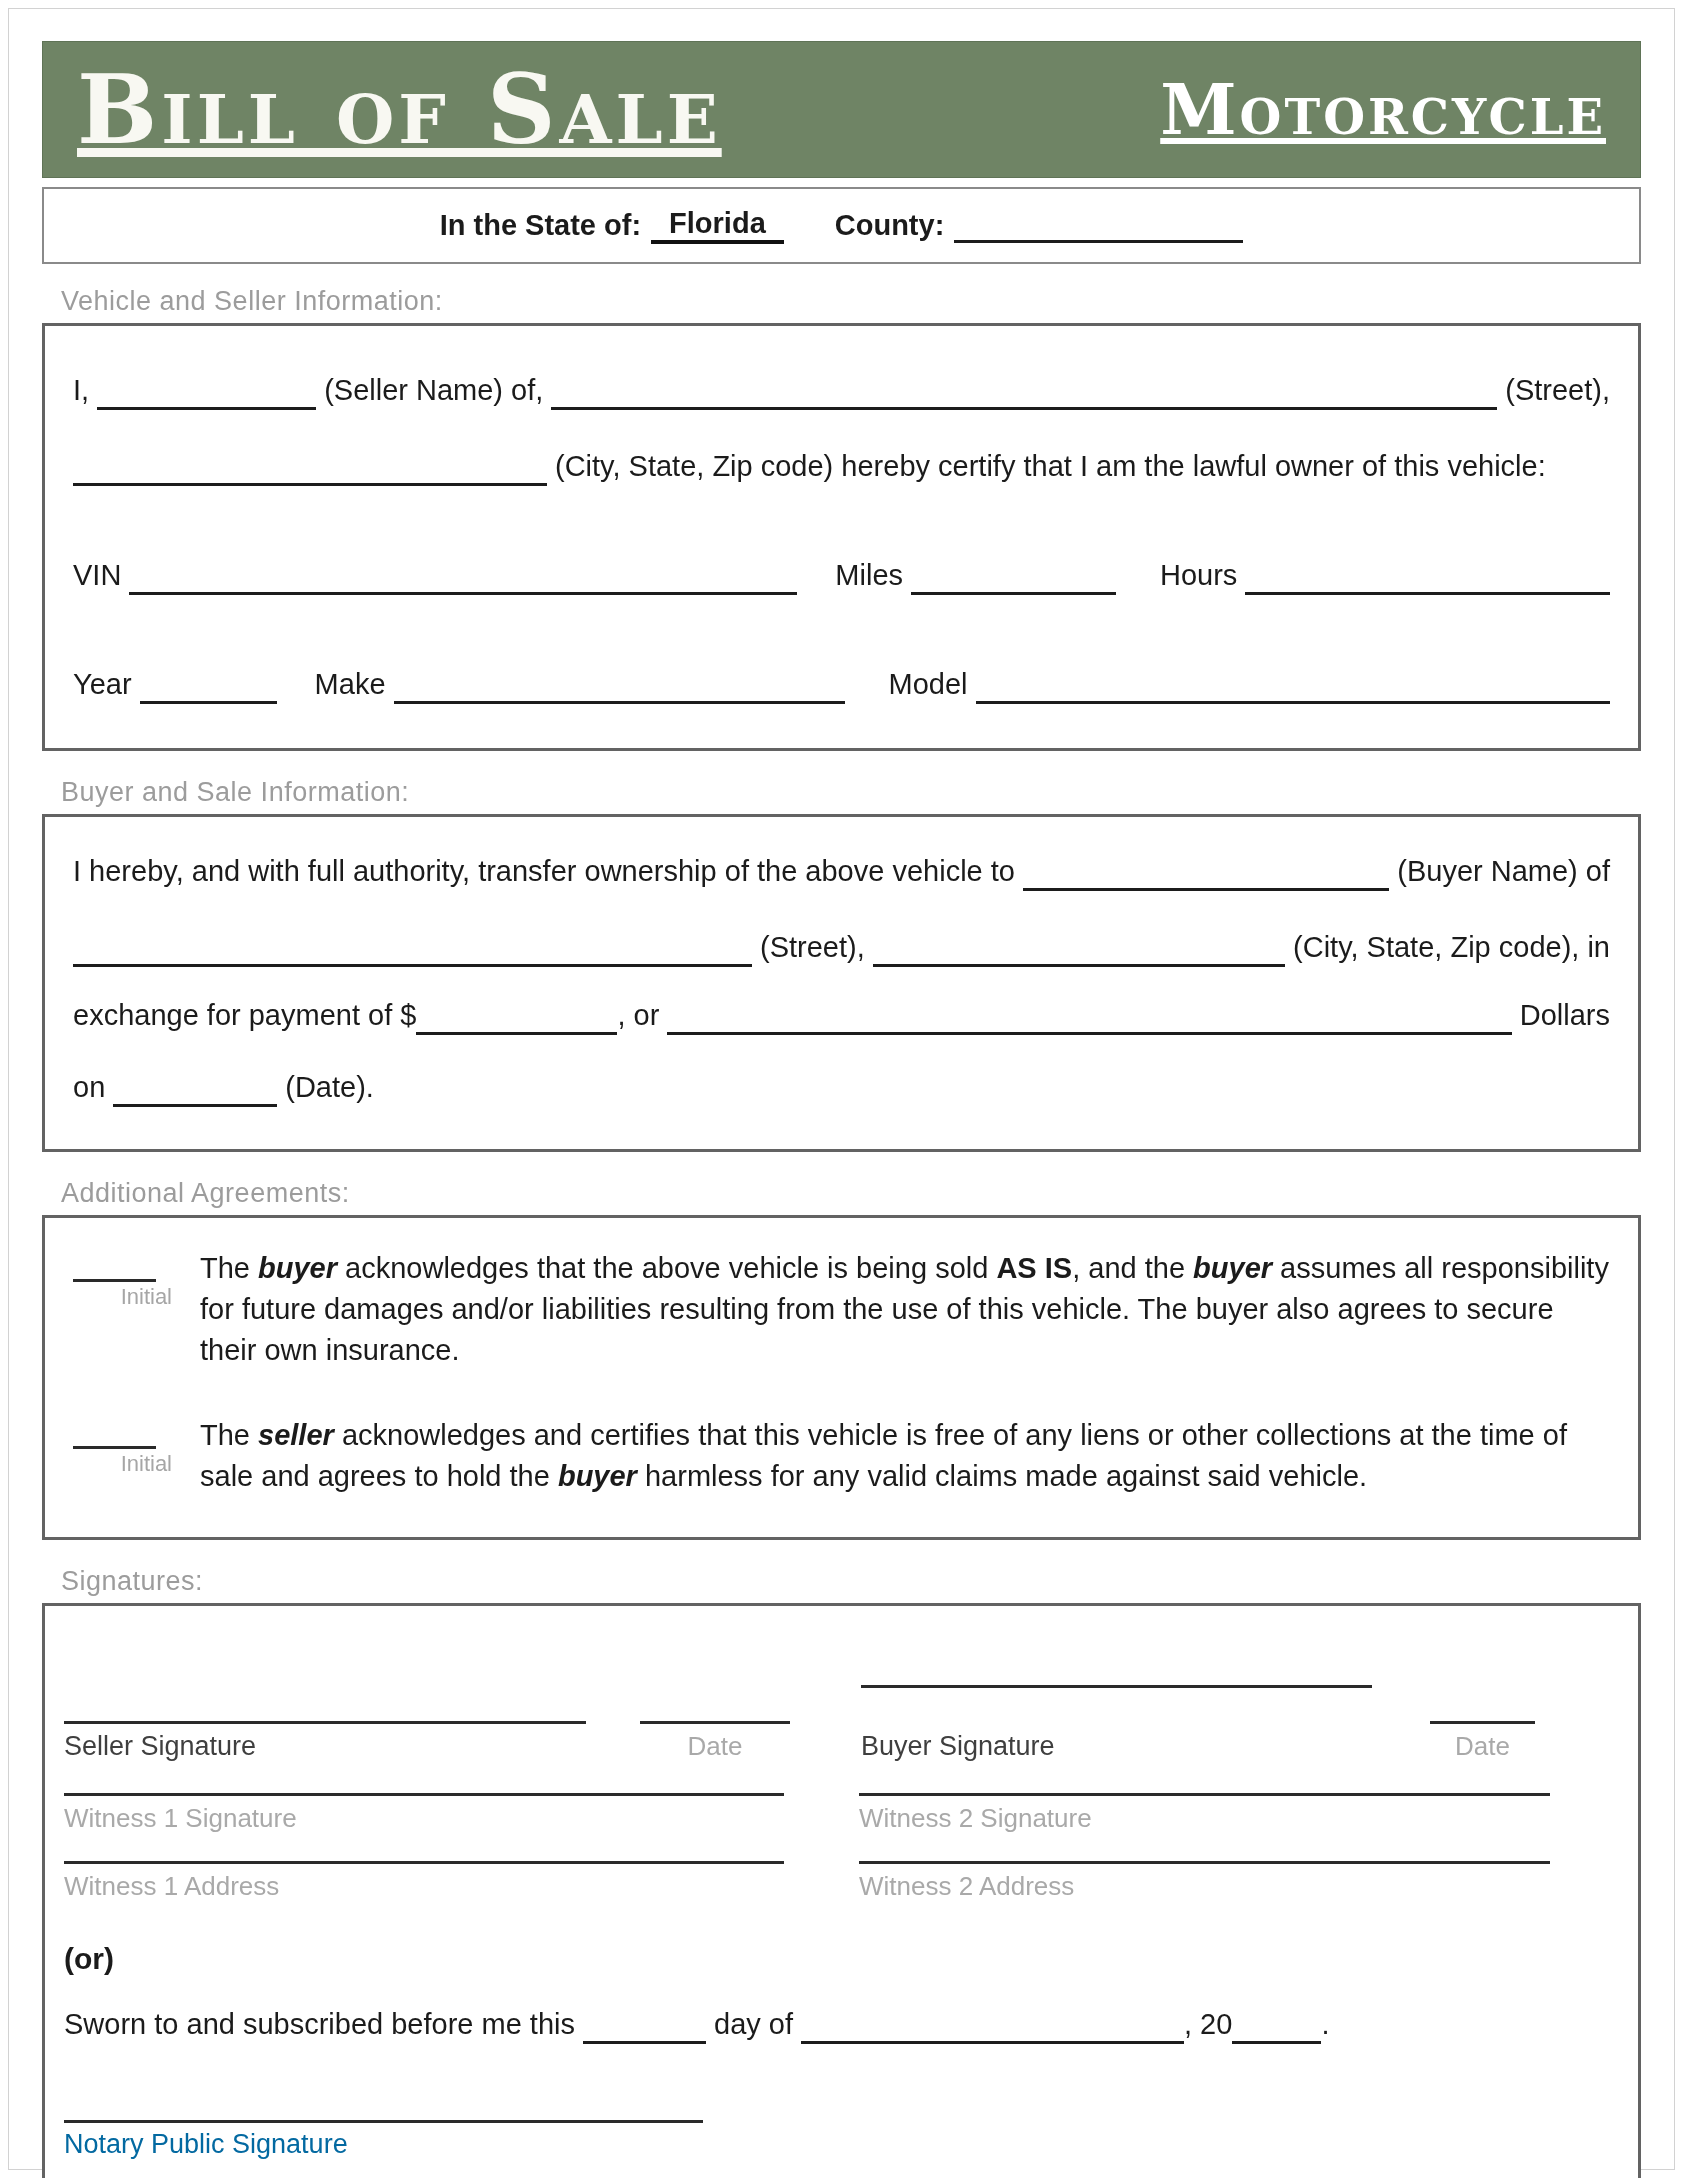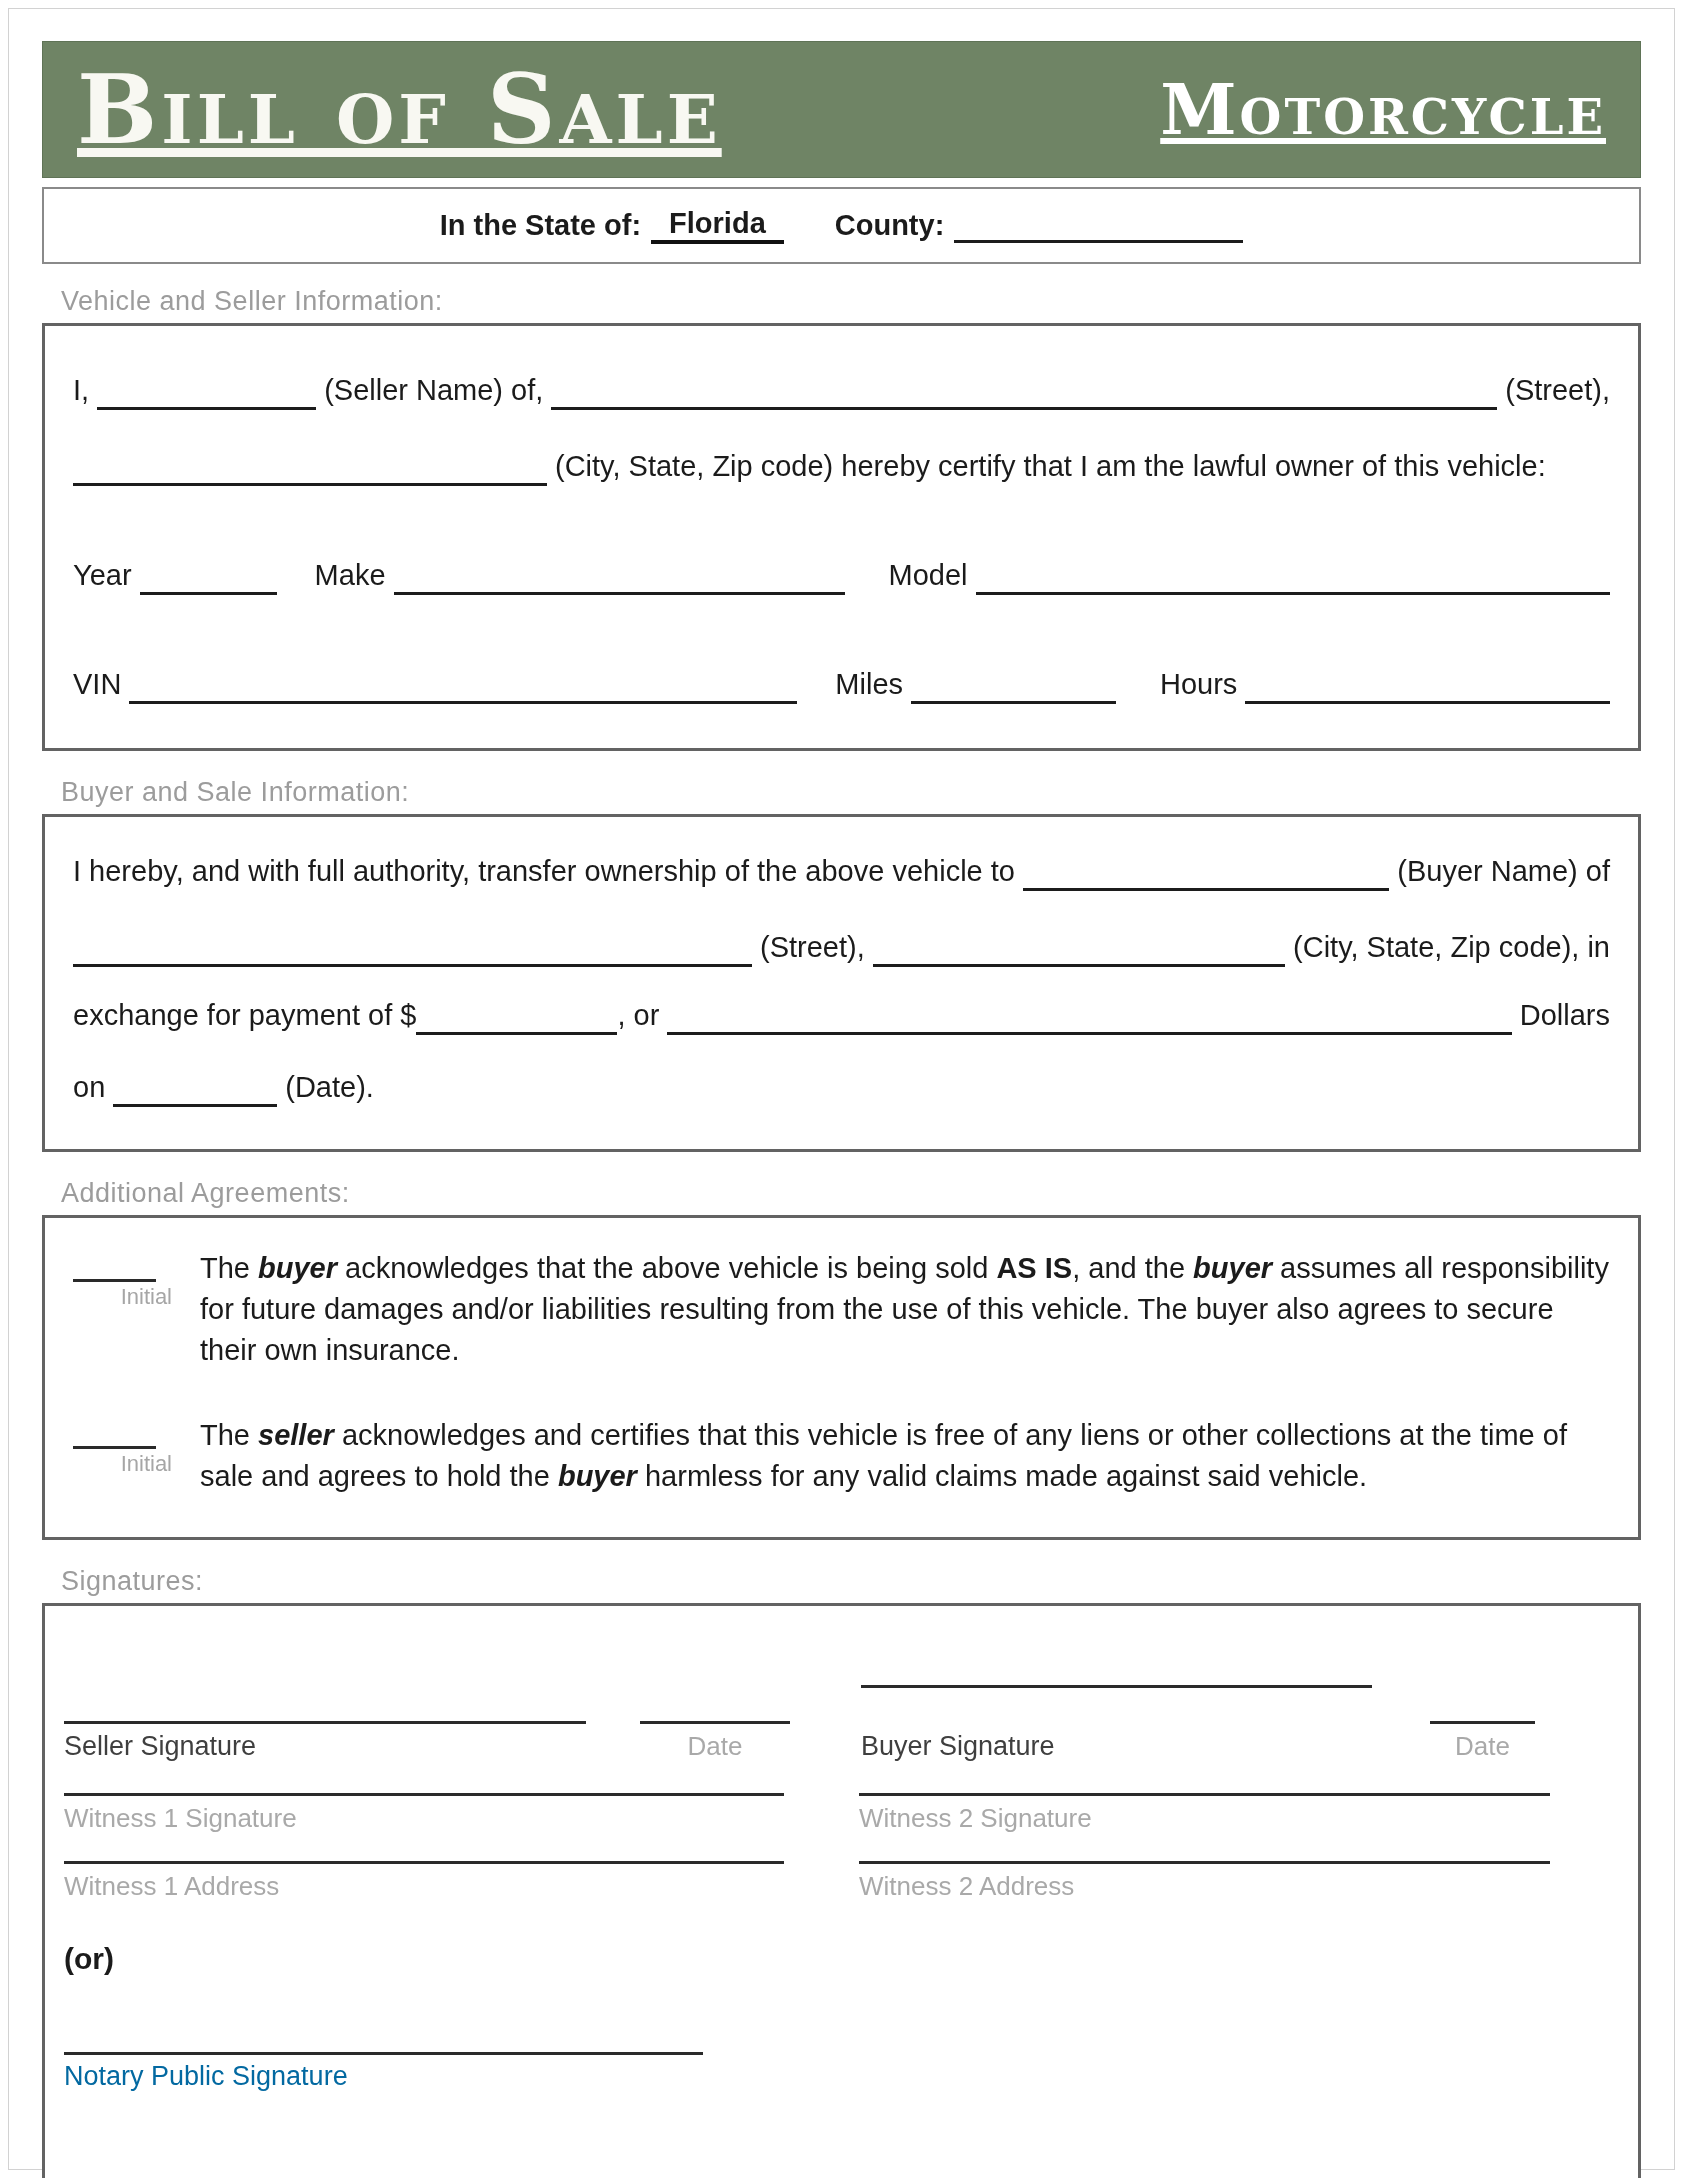--- a/index.html
+++ b/index.html
@@ -103,35 +103,35 @@
         <span class="bl v-r1-b1 ml8"></span>
         <span class="ml8">(Seller Name) of,</span>
         <span class="bl grow ml8 mr8"></span>
         <span>(Street),</span>
       </div>
       <div class="row gap36">
         <span class="bl v-r2-b1"></span>
         <span class="ml8">(City, State, Zip code) hereby certify that I am the lawful owner of this vehicle:</span>
       </div>
       <div class="row gap70">
+        <span>VIN</span>
+        <span class="bl v-r4-b1 ml8"></span>
+        <span class="ml38">Miles</span>
+        <span class="bl v-r4-b2 ml8"></span>
+        <span class="ml44">Hours</span>
+        <span class="bl grow ml8"></span>
+      </div>
+      <div class="row gap70">
         <span>Year</span>
         <span class="bl v-r3-b1 ml8"></span>
         <span class="ml38">Make</span>
         <span class="bl v-r3-b2 ml8"></span>
         <span class="ml44">Model</span>
         <span class="bl grow ml8"></span>
       </div>
-      <div class="row gap70">
-        <span>VIN</span>
-        <span class="bl v-r4-b1 ml8"></span>
-        <span class="ml38">Miles</span>
-        <span class="bl v-r4-b2 ml8"></span>
-        <span class="ml44">Hours</span>
-        <span class="bl grow ml8"></span>
-      </div>
     </div>
 
     <div class="sec-label">Buyer and Sale Information:</div>
     <div class="box buyer">
       <div class="row">
         <span>I hereby, and with full authority, transfer ownership of the above vehicle to</span>
         <span class="bl grow ml8 mr8"></span>
         <span>(Buyer Name) of</span>
       </div>
       <div class="row gap36">
@@ -211,20 +211,29 @@
           <div class="sig-lbl-gray">Witness 1 Address</div>
         </div>
         <div class="sigcell wit-c2">
           <div class="sigline addr-space"></div>
           <div class="sig-lbl-gray">Witness 2 Address</div>
         </div>
       </div>
 
       <div class="or-line">(or)</div>
 
+      <div class="row sworn">
+        <span>Sworn to and subscribed before me this</span>
+        <span class="bl sw-b1 ml8"></span>
+        <span class="ml8">day of</span>
+        <span class="bl sw-b2 ml8"></span>
+        <span>, 20</span>
+        <span class="bl sw-b3"></span>
+        <span>.</span>
+      </div>
 
       <div class="notaryrow">
         <div class="sigcell not-col">
           <div class="sigline not-space"></div>
           <div class="not-lbl">Notary Public Signature</div>
         </div>
         <div class="sigcell grow">
           <div class="not-lbl">&nbsp;</div>
         </div>
       </div>

